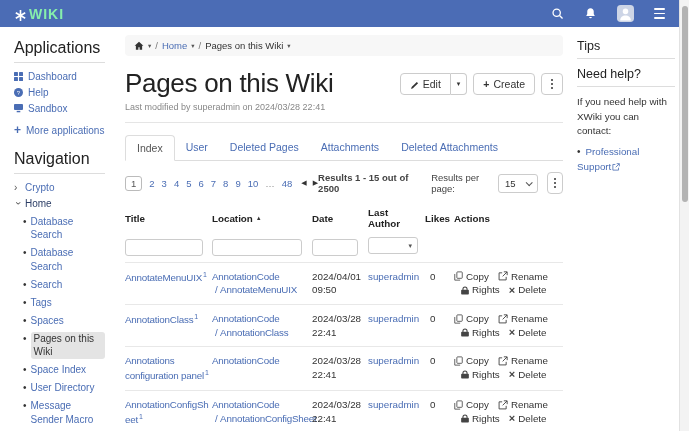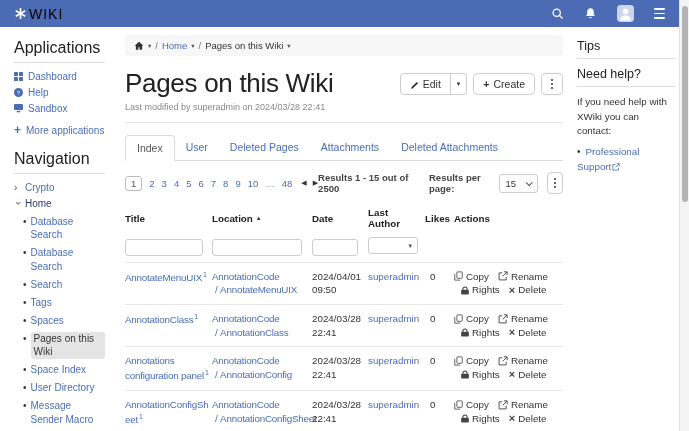--- a/index.html
+++ b/index.html
@@ -10,21 +10,21 @@
     --topbar:#4b6cb5;
   }
   *{box-sizing:border-box;margin:0;padding:0;}
   html,body{width:689px;height:431px;overflow:hidden;background:#fff;
     font-family:"Liberation Sans","DejaVu Sans",sans-serif;color:var(--dark);}
   a{text-decoration:none;color:var(--link);cursor:pointer;}
 
   
   .topbar{height:27px;background:var(--topbar);display:flex;align-items:center;
     padding:0 24px 0 14px;color:#fff;}
-  .logo{display:flex;align-items:center;gap:2px;font-size:14px;letter-spacing:1px;color:#000000;font-weight:400;}
+  .logo{display:flex;align-items:flex-end;gap:2px;font-size:14px;letter-spacing:1px;color:#86efac;font-weight:700;}
   .topbar-right{margin-left:auto;display:flex;align-items:center;gap:20px;}
   .tb-icon{display:inline-flex;align-items:center;cursor:pointer;}
   .hamburger{display:flex;flex-direction:column;gap:2.5px;}
   .hamburger div{width:11px;height:1.8px;background:#fff;border-radius:1px;}
 
   
   .vscrollbar{position:absolute;right:0;top:0;width:10px;height:431px;background:#f3f3f3;border-left:1px solid #e2e2e2;}
   .vthumb{position:absolute;left:1.5px;top:6px;width:6px;height:196px;background:#b3b3b3;border-radius:3px;}
 
   
@@ -80,21 +80,21 @@
 
   
   .pag-row{display:flex;align-items:center;margin-top:11px;font-size:9.5px;}
   .pages{display:flex;align-items:center;gap:7px;}
   .pages span{color:var(--link);cursor:pointer;}
   .pages span:first-of-type{border:1px solid #bbb;border-radius:3px;padding:1px 5px;color:#555;}
   .pages span:nth-of-type(11){color:#888;cursor:default;}
   .pag-arrows{display:flex;gap:6px;margin-left:9px;}
   .pag-arrows span{font-size:7px;color:#333;cursor:pointer;}
   .results-info{margin-left:auto;color:#444;font-weight:700;}
-  .perpage-label{color:#444;font-weight:700;margin-left:20px;}
+  .perpage-label{color:#444;font-weight:400;margin-left:20px;}
   .select-box{border:1px solid #ccc;border-radius:3px;padding:3px 6px;display:flex;align-items:center;
     justify-content:space-between;width:46px;margin-left:6px;font-size:9.5px;color:#333;cursor:pointer;}
   .chev{width:5px;height:5px;border-right:1.3px solid #555;border-bottom:1.3px solid #555;
     transform:rotate(45deg) translateY(-1px);}
   .pag-dots-btn{border:1px solid #ccc;border-radius:4px;background:#fff;padding:5px 6px;margin-left:9px;cursor:pointer;}
 
   
   .tgrid{display:grid;grid-template-columns:84px 97px 53px 54px 26px auto;column-gap:3px;}
   .thead{margin-top:13px;font-size:9.8px;font-weight:700;color:#222;}
   .thead .hc{display:flex;align-items:center;gap:3px;cursor:pointer;}
@@ -518,21 +518,20 @@
             </div>
           </div>
         </div>
 
         <div class="tgrid trow">
           <div class="c-title">
             <a>Annotations configuration panel</a><sup>1</sup>
           </div>
           <div class="c-loc">
             <a>AnnotationCode</a>
-            <a class="ind">AnnotationConfig</a>
           </div>
           <div class="c-date">
             <div>2024/03/28</div>
             <div>22:41</div>
           </div>
           <div class="c-author">
             <a>superadmin</a>
           </div>
           <div class="c-likes">0</div>
           <div class="c-actions">

